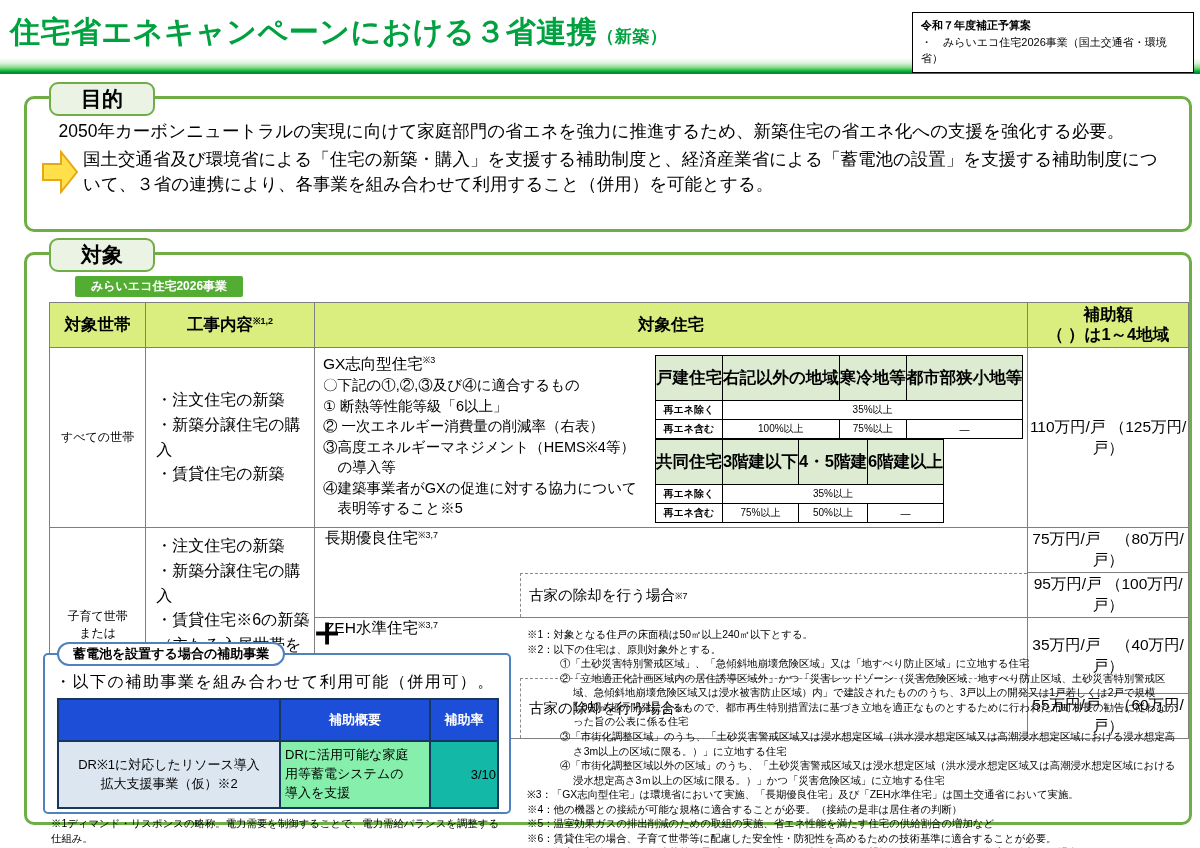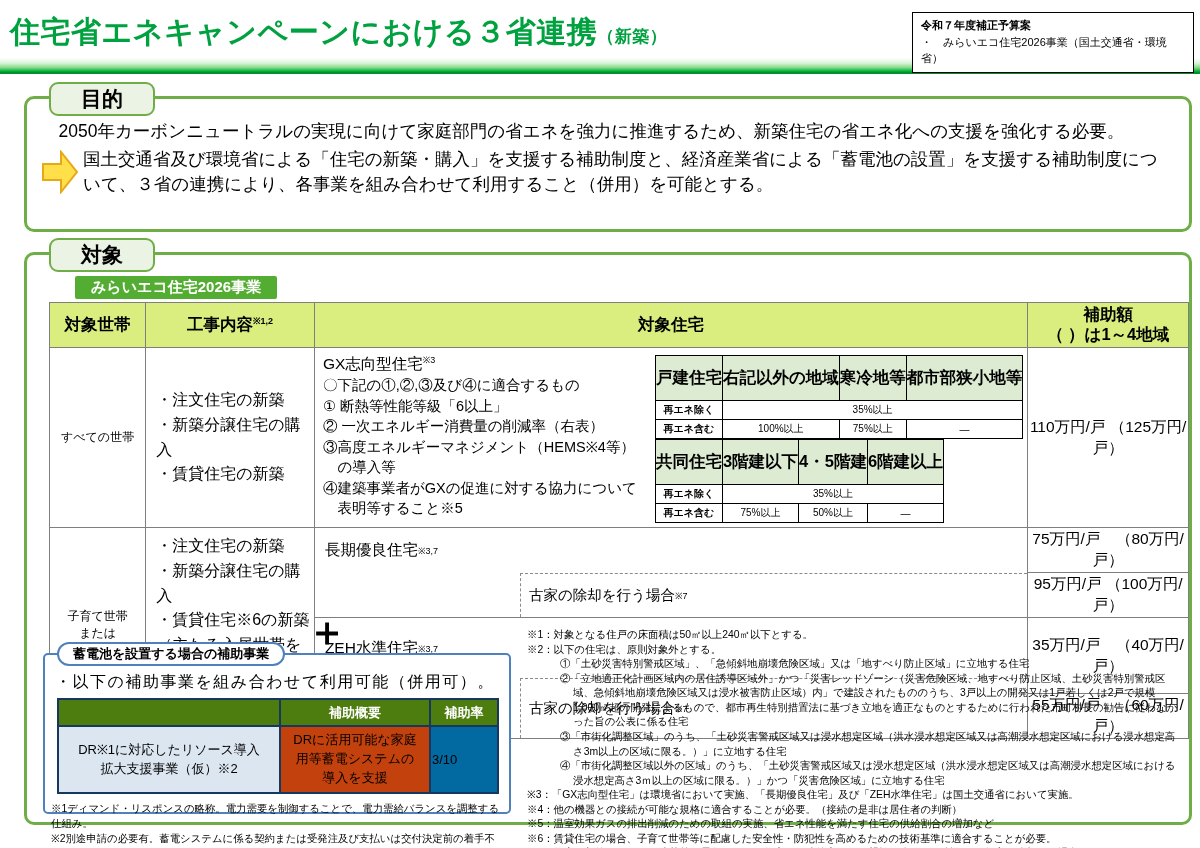--- a/index.html
+++ b/index.html
@@ -30,21 +30,21 @@
 
   
   .purpose-body { padding:20px 14px 0 14px; font-size:17.5px; line-height:1.42; }
   .purpose-p1 { margin:0; }
   .purpose-row { display:flex; margin-top:3px; }
   .purpose-arrow { width:42px; flex:none; padding-top:3px; }
   .purpose-p2 { flex:1; margin:0; }
 
   
   .program-badge { position:absolute; top:21px; left:48px; background:#54ad33; color:#fff;
-    font-weight:bold; font-size:15px; padding:2px 16px; border-radius:2px; }
+    font-weight:bold; font-size:12px; padding:2px 16px; border-radius:2px; }
   .main-table { position:absolute; top:47px; left:22px; border-collapse:collapse;
     table-layout:fixed; }
   .main-table th, .main-table td { border:1.5px solid #7f7f7f; }
   .main-table th { background:#daee7f; font-size:16.5px; font-weight:bold; height:45px;
     line-height:1.2; }
   .col-house { width:126px; } .col-work { width:216px; } .col-target { width:590px; }
   .col-price { width:206px; }
   td.cell-center { text-align:center; font-size:12px; }
   td.cell-works { padding:6px 4px 6px 10px; font-size:16px; line-height:1.55;
     vertical-align:middle; }
@@ -58,44 +58,44 @@
   .gx-right { flex:1; padding-top:2px; }
   .mini-table { border-collapse:collapse; font-size:10px; width:248px; }
   .mini-table th, .mini-table td { border:1.5px solid #000; text-align:center;
     padding:2px 0; white-space:nowrap; }
   .mini-table th { background:#dcebd2; font-weight:bold; }
   .mini-table .mini-label { font-weight:bold; background:#fff; }
   .mc0 { width:58px; } .mc1 { width:74px; } .mc2 { width:48px; } .mc3 { width:68px; }
 
   td.cell-housing2 { position:relative; padding:0; }
   .housing-label { position:absolute; top:0; left:10px; height:50%; display:flex;
-    align-items:center; font-size:15.5px; }
+    align-items:flex-start; font-size:15.5px; }
   .demolish-box { position:absolute; left:205px; right:0; top:50%; bottom:0;
     border-top:1.5px dashed #8a8a8a; border-left:1.5px dashed #8a8a8a;
     display:flex; align-items:center; padding-left:8px; font-size:14.5px; }
   td.cell-price { text-align:center; font-size:15.5px; }
   td.dashed-top { border-top:1.5px dashed #8a8a8a; }
 
   
   .bottom-row { position:absolute; top:370px; left:8px; right:10px; bottom:4px; display:flex; }
   .bottom-left { width:482px; flex:none; position:relative; }
   .plus-sign { position:absolute; top:-12px; left:272px; font-size:40px; font-weight:bold;
     line-height:36px; }
   .battery-box { position:absolute; top:28px; left:8px; right:6px; bottom:4px;
     border:2px solid #4f81bd; border-radius:5px; background:#fff; }
   .battery-badge { position:absolute; top:-13px; left:12px; border:2px solid #4f81bd;
     border-radius:12px; background:#fff; padding:1px 14px; font-size:13px; font-weight:bold; }
   .battery-intro { margin:17px 6px 5px 10px; font-size:16px; letter-spacing:1.5px; }
   .battery-table { border-collapse:collapse; font-size:13px; margin-left:12px; }
   .battery-table th, .battery-table td { border:2px solid #17375e; }
-  .battery-table th { background:#4d7c0f; color:#fff; font-weight:bold; height:27px; }
+  .battery-table th { background:#1d4ed8; color:#fff; font-weight:bold; height:42px; }
   .bt-c0 { width:222px; } .bt-c1 { width:150px; } .bt-c2 { width:68px; }
   .bt-name { background:#dce6f1; text-align:center; line-height:1.5; padding:6px 2px; }
-  .bt-desc { background:#c2410c; text-align:center; padding:4px 4px; line-height:1.45; }
-  .bt-rate { background:#0369a1; text-align:left; }
+  .bt-desc { background:#86efac; text-align:left; padding:4px 4px; line-height:1.45; }
+  .bt-rate { background:#14b8a6; text-align:right; }
   .battery-notes { margin:7px 4px 0 6px; font-size:10.4px; line-height:1.45; }
 
   .footnotes { flex:1; padding:3px 0 0 10px; font-size:10.4px; line-height:1.4; }
   .fn { padding-left:27px; text-indent:-27px; }
   .fn-sub { padding-left:46px; text-indent:-13px; }
 </style>
 </head>
 <body>
 
 <div class="page-title"><span>住宅省エネキャンペーンにおける３省連携</span><span class="title-sub">（新築）</span></div>

